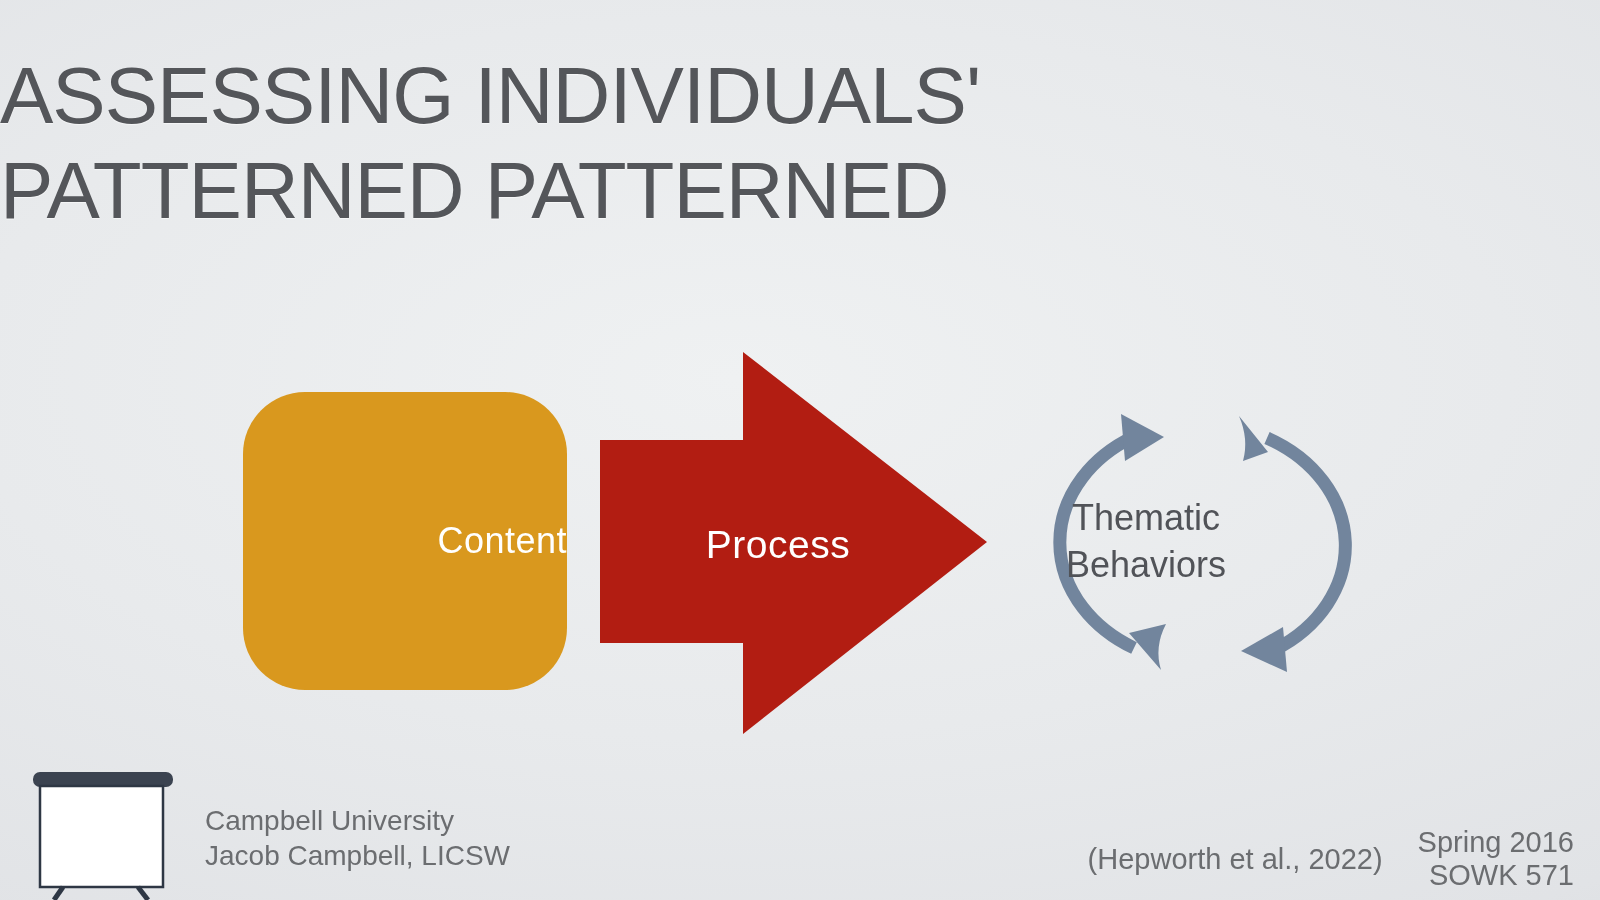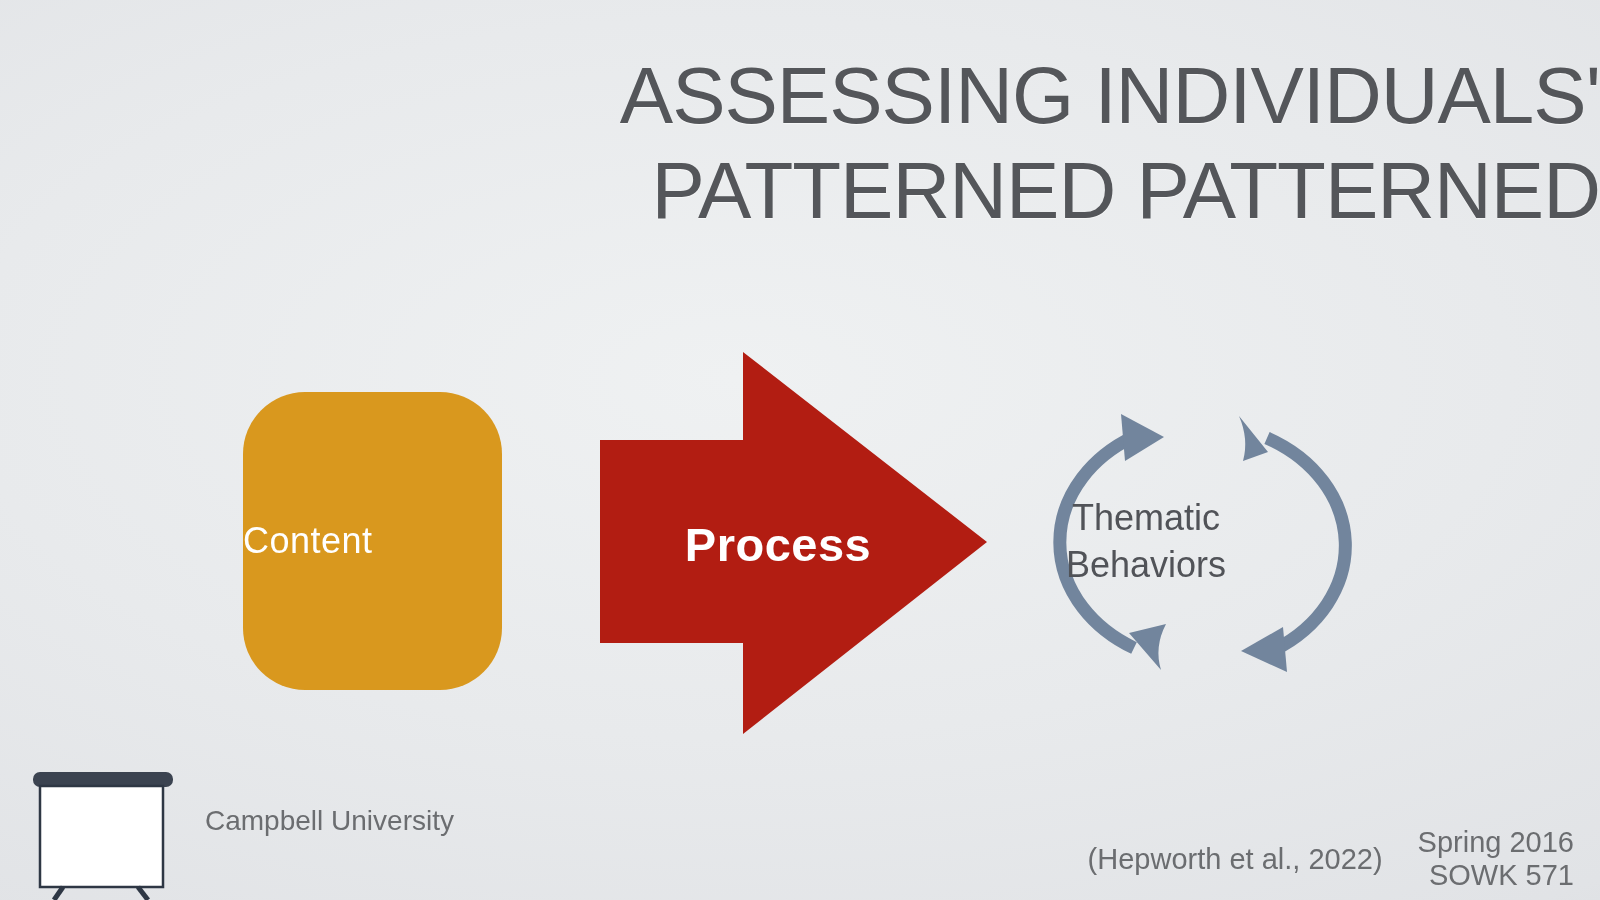--- a/index.html
+++ b/index.html
@@ -14,42 +14,42 @@
     background:
       radial-gradient(115% 95% at 46% 42%, #eff1f2 0%, #e8eaec 42%, #e1e3e6 75%, #d5d7da 100%);
   }
 
   
   .title {
     position: absolute;
     top: 48px;
     left: 0;
     width: 1600px;
-    text-align: right;
+    text-align: left;
     color: #54565a;
     font-size: 80px;
     font-weight: 200;
     line-height: 95px;
     letter-spacing: -1px;
     text-shadow: 0 1px 1px rgba(255,255,255,0.6);
   }
   .title div { white-space: nowrap; }
 
   
   .content-box {
     position: absolute;
     left: 243px;
     top: 392px;
-    width: 259px;
+    width: 324px;
     height: 298px;
     background: #d9981e;
     border-radius: 62px;
     display: flex;
     align-items: center;
-    justify-content: flex-start;
+    justify-content: flex-end;
   }
   .shape-label {
     color: #ffffff;
     font-size: 36px;
     font-weight: 300;
     letter-spacing: 0.5px;
   }
 
   
   .process-arrow-svg {
@@ -61,22 +61,22 @@
   }
   .process-label {
     position: absolute;
     left: 598px;
     top: 521px;
     width: 360px;
     height: 48px;
     line-height: 48px;
     text-align: center;
     color: #ffffff;
-    font-size: 47px;
-    font-weight: 700;
+    font-size: 39px;
+    font-weight: 400;
     letter-spacing: 0.5px;
   }
 
   
   .cycle-svg {
     position: absolute;
     left: 1030px;
     top: 400px;
     width: 340px;
     height: 290px;
@@ -185,20 +185,21 @@
 
   <svg class="flipchart-svg" viewBox="0 0 150 142" xmlns="http://www.w3.org/2000/svg" aria-hidden="true">
     <rect x="5" y="14" width="140" height="15" rx="7" fill="#3b4350"></rect>
     <rect x="12" y="28" width="123" height="101" fill="#ffffff" stroke="#2e3744" stroke-width="2.5"></rect>
     <line x1="35" y1="129" x2="26" y2="142" stroke="#2e3744" stroke-width="5"></line>
     <line x1="110" y1="129" x2="120" y2="142" stroke="#2e3744" stroke-width="5"></line>
   </svg>
 
   <div class="presenter">
     <div>Campbell University</div>
+    <div>Jacob Campbell, LICSW</div>
   </div>
 
   <div class="citation-row">
     <span class="citation">(Hepworth et al., 2022)</span>
     <div class="term-course">
       <div>Spring 2016</div>
       <div>SOWK 571</div>
     </div>
   </div>
 

